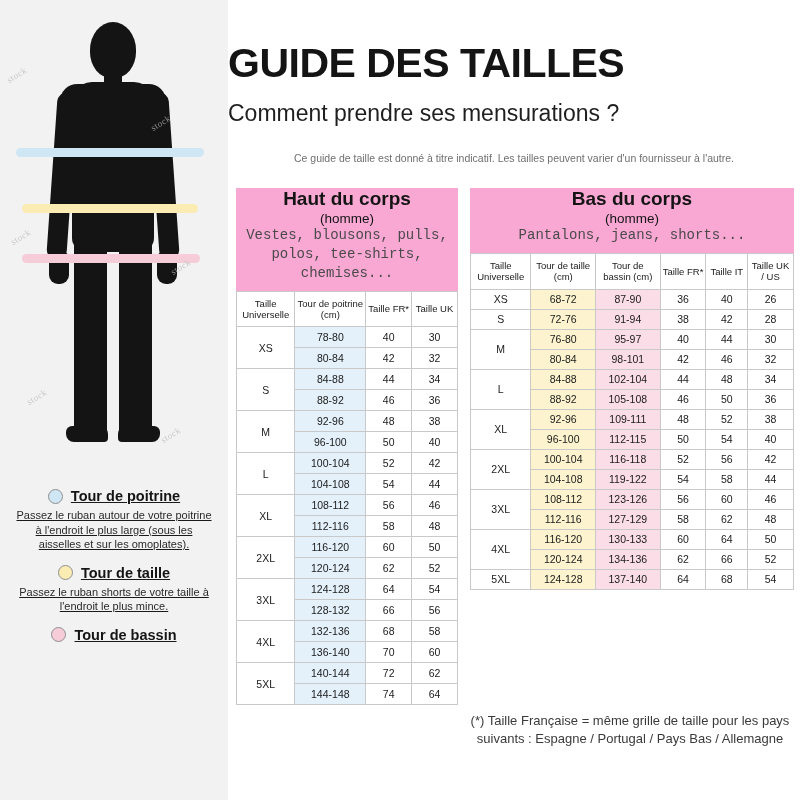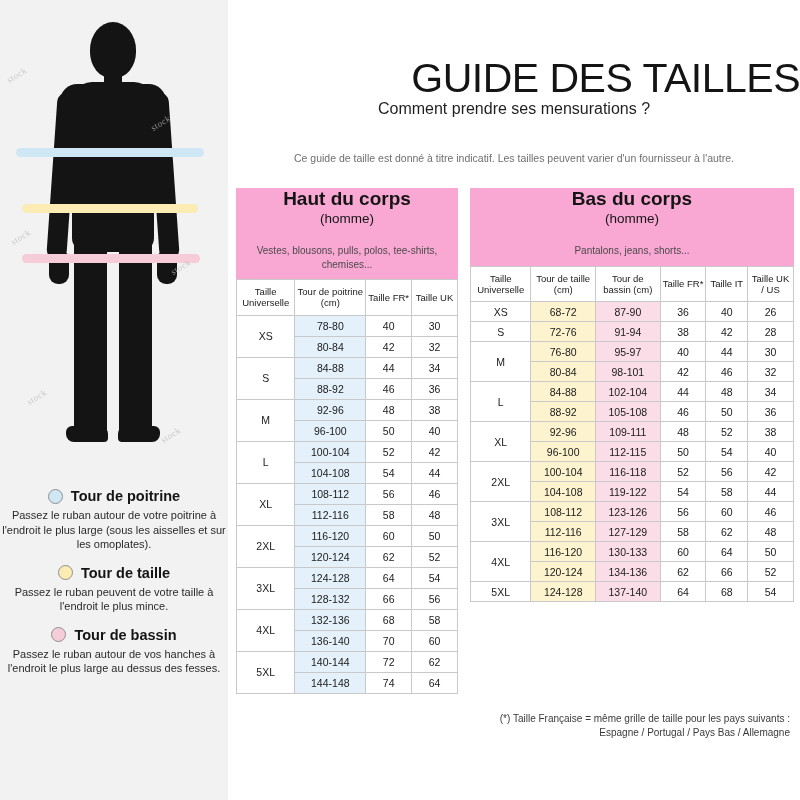--- a/index.html
+++ b/index.html
@@ -57,68 +57,68 @@
   .tape-hip   { left:8px; top:232px; width:178px; background:#f6ccd9; }
 
   
   .wm {
     position:absolute; color:#b9b9b9; font-size:9px; letter-spacing:.5px;
     transform:rotate(-32deg); opacity:.75; pointer-events:none;
     font-family:"Liberation Serif", serif;
   }
 
   
-  .legend { position:absolute; left:0; top:488px; width:228px; padding:0 0; }
+  .legend { position:absolute; left:0; top:488px; width:228px; padding:0 14px;text-decoration:underline; }
   .legend-block { margin-bottom:13px; text-align:center; }
   .legend-head { display:flex; align-items:center; justify-content:center; gap:8px; margin-bottom:4px; }
   .dot { width:15px; height:15px; border-radius:50%; border:1px solid #8f8f8f; }
   .dot.blue { background:#cfe6f5; }
   .dot.yellow { background:#fbecb4; }
   .dot.pink { background:#f6ccd9; }
   .legend-title { font-size:14.5px; font-weight:bold; color:#141414; }
   .legend-text { font-size:11px; line-height:1.32; color:#2a2a2a; }
 
   
   .title {
-    position:absolute; left:228px; top:40px; width:572px; text-align:right;
-    font-size:41px; font-weight:normal; letter-spacing:-0.5px; color:#141414;margin-top:15px;
+    position:absolute; left:228px; top:40px; width:572px; text-align:left;
+    font-size:41px; font-weight:bold; letter-spacing:-0.5px; color:#141414;
   }
   .subtitle {
-    position:absolute; left:228px; top:100px; width:572px; text-align:center;
-    font-size:16px; color:#1f1f1f;
+    position:absolute; left:228px; top:100px; width:572px; text-align:left;
+    font-size:23px; color:#1f1f1f;
   }
   .disclaimer {
     position:absolute; left:228px; top:152px; width:572px; text-align:center;
     font-size:10.5px; color:#6f6f6f;
   }
 
   
   .card { position:absolute; background:#f9a8d4; }
   .card-top { left:236px; top:188px; width:222px; }
   .card-bottom { left:470px; top:188px; width:324px; }
 
   .card-title { text-align:center; font-size:19px; font-weight:bold; color:#141414; }
   .card-sub { text-align:center; font-size:13.5px; color:#141414; margin-top:1px; }
-  .card-desc { text-align:center; font-size:10px; color:#4a4a4a; margin-top:18px; line-height:1.35; }
+  .card-desc { text-align:center; font-size:14px; color:#4a4a4a; margin-top:0; line-height:1.35;font-family:Liberation Mono, monospace; }
 
   table { border-collapse:collapse; width:100%; margin-top:8px; }
   th, td {
     border:1px solid #c9c9c9; text-align:center;
     font-size:10.5px; color:#1a1a1a; padding:3px 2px; background:#fff;
   }
   th { font-size:9.5px; line-height:1.2; padding:6px 2px; font-weight:normal; }
   .t-top td { height:21px; }
   .t-bottom td { height:20px; }
   .c-blue { background:#e4f1fa !important; }
   .c-yellow { background:#fdf4cf !important;margin-top:8px; }
   .c-pink { background:#fadde6 !important; }
 
   .footnote {
-    position:absolute; left:470px; top:712px; width:320px; text-align:right;
-    font-size:10px; color:#3a3a3a; line-height:1.4;
+    position:absolute; left:470px; top:712px; width:320px; text-align:center;
+    font-size:13px; color:#3a3a3a; line-height:1.4;
   }
 </style>
 </head>
 <body>
 
 <div class="page">
 
   <div class="left-panel">
     <div class="silhouette-wrap">
       <div class="silhouette">
@@ -154,28 +154,27 @@
           <span class="dot blue"></span>
           <span class="legend-title">Tour de poitrine</span>
         </div>
         <div class="legend-text">Passez le ruban autour de votre poitrine à l'endroit le plus large (sous les aisselles et sur les omoplates).</div>
       </div>
       <div class="legend-block">
         <div class="legend-head">
           <span class="dot yellow"></span>
           <span class="legend-title">Tour de taille</span>
         </div>
-        <div class="legend-text">Passez le ruban peuvent de votre taille à l'endroit le plus mince.</div>
+        <div class="legend-text">Passez le ruban shorts de votre taille à l'endroit le plus mince.</div>
       </div>
       <div class="legend-block">
         <div class="legend-head">
           <span class="dot pink"></span>
           <span class="legend-title">Tour de bassin</span>
         </div>
-        <div class="legend-text">Passez le ruban autour de vos hanches à l'endroit le plus large au dessus des fesses.</div>
       </div>
     </div>
   </div>
 
   <div class="title">GUIDE DES TAILLES</div>
   <div class="subtitle">Comment prendre ses mensurations ?</div>
   <div class="disclaimer">Ce guide de taille est donné à titre indicatif. Les tailles peuvent varier d'un fournisseur à l'autre.</div>
 
   <div class="card card-top">
     <div class="card-title">Haut du corps</div>

